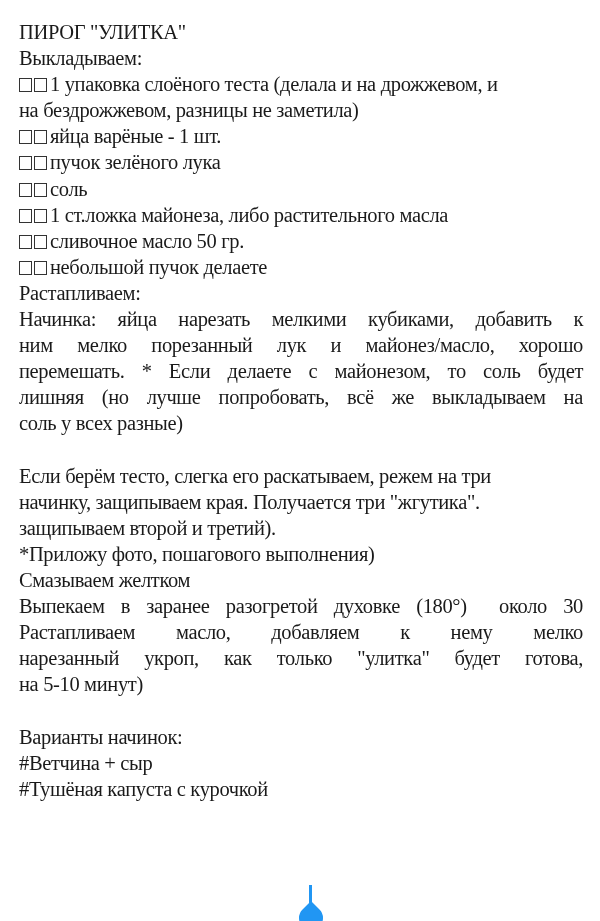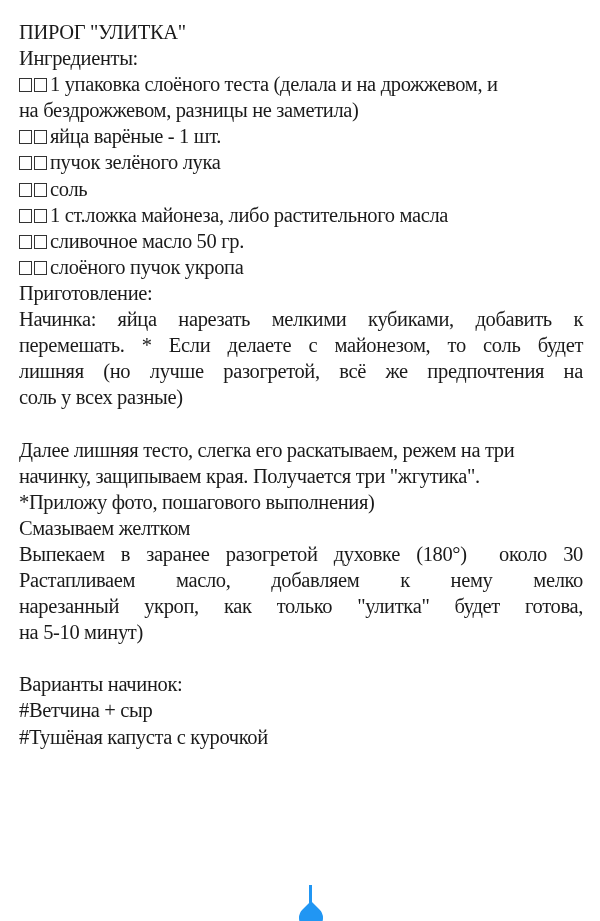--- a/index.html
+++ b/index.html
@@ -26,41 +26,43 @@
     position: absolute; left: 299px; top: 906px; width: 24px; height: 24px;
     background: #2196f3; transform: rotate(45deg); border-radius: 0 50% 50% 50%;
     transform-origin: center;
   }
 </style>
 </head>
 <body>
 
 <div class="doc">
   <span class="line">ПИРОГ "УЛИТКА"</span>
-  <span class="line">Ингредиенты:</span>
+  <span class="line">Выкладываем:</span>
 
   <span class="line"><span class="boxes"><span class="box"></span><span class="box"></span></span><span>1 упаковка слоёного теста (делала и на дрожжевом, и</span></span>
   <span class="line">на бездрожжевом, разницы не заметила)</span>
   <span class="line"><span class="boxes"><span class="box"></span><span class="box"></span></span><span>яйца варёные - 1 шт.</span></span>
   <span class="line"><span class="boxes"><span class="box"></span><span class="box"></span></span><span>пучок зелёного лука</span></span>
   <span class="line"><span class="boxes"><span class="box"></span><span class="box"></span></span><span>соль</span></span>
   <span class="line"><span class="boxes"><span class="box"></span><span class="box"></span></span><span>1 ст.ложка майонеза, либо растительного масла</span></span>
   <span class="line"><span class="boxes"><span class="box"></span><span class="box"></span></span><span>сливочное масло 50 гр.</span></span>
-  <span class="line"><span class="boxes"><span class="box"></span><span class="box"></span></span><span>слоёного пучок укропа</span></span>
+  <span class="line"><span class="boxes"><span class="box"></span><span class="box"></span></span><span>небольшой пучок делаете</span></span>
 
-  <span class="line">Приготовление:</span>
+  <span class="line">Растапливаем:</span>
 
   <span class="line just">Начинка: яйца нарезать мелкими кубиками, добавить к</span>
+  <span class="line just">ним мелко порезанный лук и майонез/масло, хорошо</span>
   <span class="line just">перемешать. * Если делаете с майонезом, то соль будет</span>
-  <span class="line just">лишняя (но лучше разогретой, всё же предпочтения на</span>
+  <span class="line just">лишняя (но лучше попробовать, всё же выкладываем на</span>
   <span class="line">соль у всех разные)</span>
   <span class="blank" style="display:block"></span>
 
-  <span class="line">Далее лишняя тесто, слегка его раскатываем, режем на три</span>
+  <span class="line">Если берём тесто, слегка его раскатываем, режем на три</span>
   <span class="line">начинку, защипываем края. Получается три "жгутика".</span>
+  <span class="line">защипываем второй и третий).</span>
   <span class="line">*Приложу фото, пошагового выполнения)</span>
   <span class="line">Смазываем желтком</span>
 
   <span class="line just" style="white-space:pre">Выпекаем в заранее разогретой духовке (180°)  около 30</span>
 
   <span class="line just">Растапливаем масло, добавляем к нему мелко</span>
   <span class="line just">нарезанный укроп, как только "улитка" будет готова,</span>
   <span class="line">на 5-10 минут)</span>
   <span class="blank" style="display:block"></span>
 

